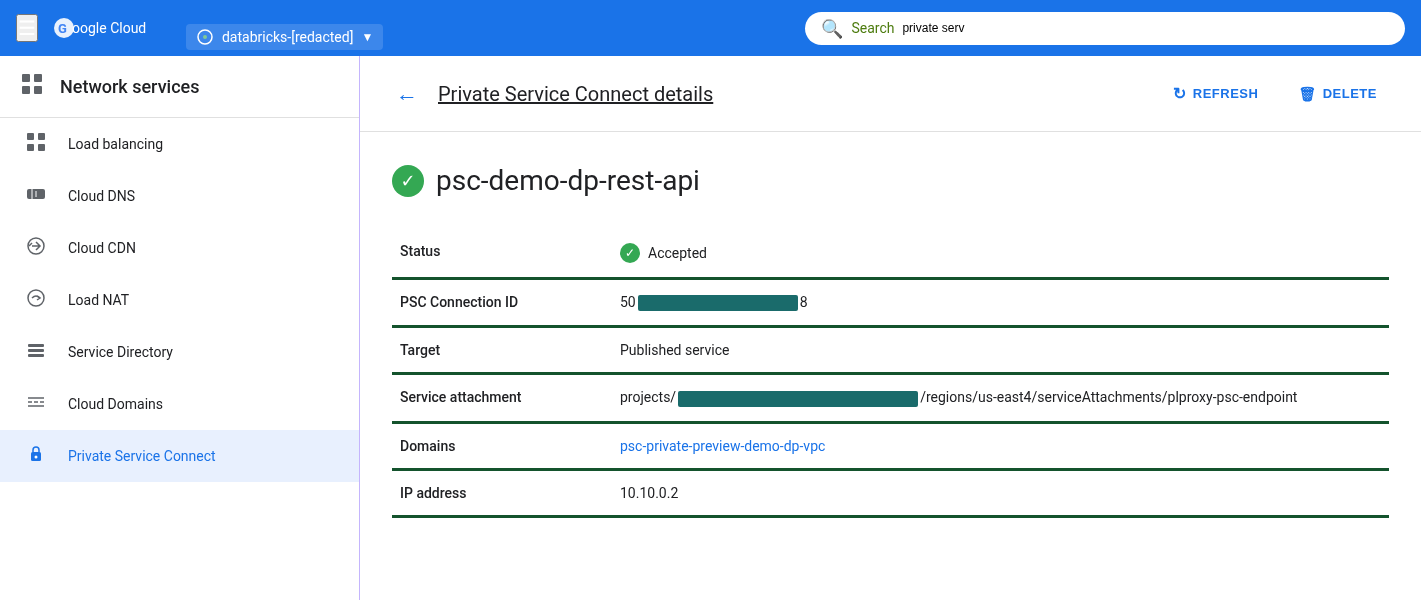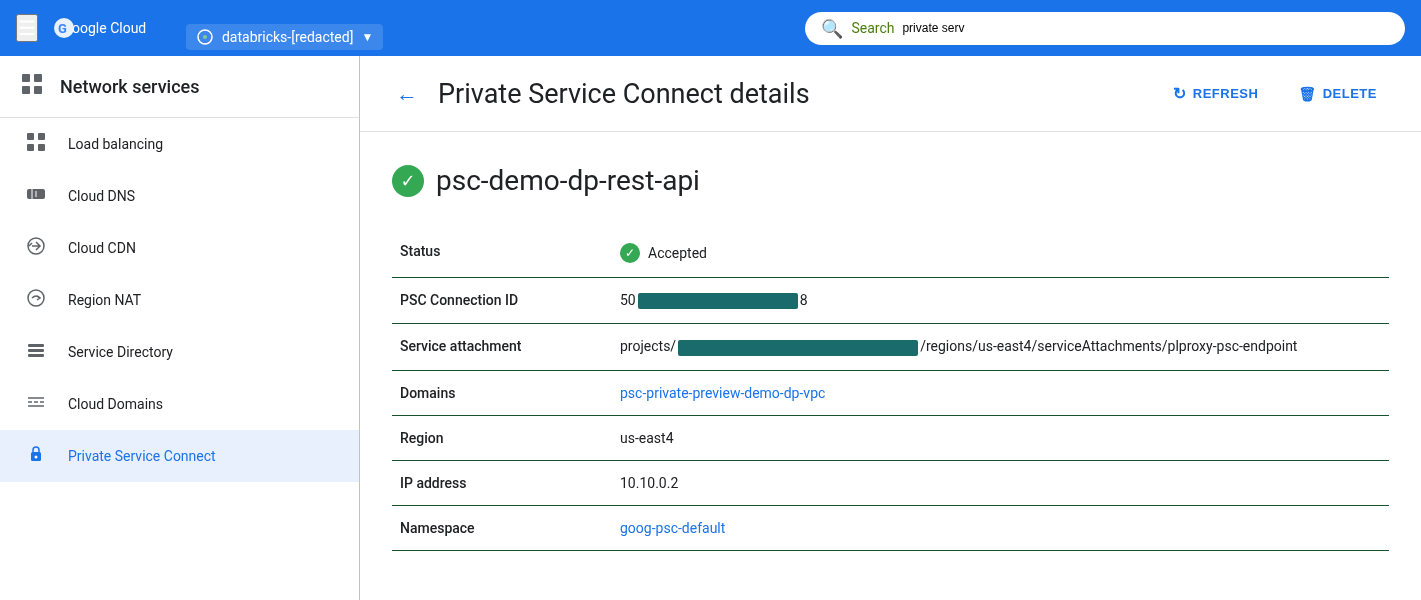--- a/index.html
+++ b/index.html
@@ -115,24 +115,25 @@
     }
     .back-btn {
       color: #1a73e8;
       font-size: 20px;
       cursor: pointer;
       background: none;
       border: none;
       padding: 4px;
     }
     .page-title {
-      font-size: 27px;
+      font-size: 20px;
       font-weight: 400;
       color: #202124;
       flex: 1;
+      text-decoration: underline;
     }
     .action-btn {
       display: flex;
       align-items: center;
       gap: 6px;
       color: #1a73e8;
       background: none;
       border: none;
       font-size: 13px;
       font-weight: 600;
@@ -170,21 +171,21 @@
       font-size: 18px;
       flex-shrink: 0;
     }
 
     
     .details-table {
       width: 100%;
       border-collapse: collapse;
     }
     .details-table tr {
-      border-bottom: 1px solid #14532d;
+      border-bottom: 3px solid #14532d;
     }
     .details-table td {
       padding: 14px 8px;
       vertical-align: top;
     }
     .details-table td:first-child {
       width: 220px;
       font-weight: 500;
       color: #202124;
       font-size: 14px;
@@ -316,21 +317,21 @@
     </div>
 
     <div class="sidebar-item">
       <span class="sidebar-item-icon">
         <svg width="20" height="20" viewBox="0 0 20 20" fill="none" stroke="#5f6368" stroke-width="1.5">
           <circle cx="10" cy="10" r="8"></circle>
           <path d="M6 10 Q10 6 14 10"></path>
           <path d="M11 8 L14 10 L11 12"></path>
         </svg>
       </span>
-      <span>Region NAT</span>
+      <span>Load NAT</span>
     </div>
 
 
     <div class="sidebar-item">
       <span class="sidebar-item-icon">
         <svg width="20" height="20" viewBox="0 0 20 20" fill="#5f6368">
           <rect x="2" y="4" width="16" height="3" rx="1"></rect>
           <rect x="2" y="9" width="16" height="3" rx="1"></rect>
           <rect x="2" y="14" width="16" height="3" rx="1"></rect>
         </svg>
@@ -404,48 +405,42 @@
             </td>
           </tr>
 
           <tr>
             <td>PSC Connection ID</td>
             <td>
               <span>50</span><span class="redacted">&nbsp;&nbsp;&nbsp;&nbsp;&nbsp;&nbsp;&nbsp;&nbsp;&nbsp;&nbsp;&nbsp;&nbsp;&nbsp;&nbsp;&nbsp;&nbsp;&nbsp;</span><span>8</span>
             </td>
           </tr>
 
+          <tr>
+            <td>Target</td>
+            <td>Published service</td>
+          </tr>
 
           <tr>
             <td>Service attachment</td>
             <td>
               <span>projects/</span><span class="redacted-sm">&nbsp;&nbsp;&nbsp;&nbsp;&nbsp;&nbsp;&nbsp;&nbsp;&nbsp;&nbsp;&nbsp;&nbsp;&nbsp;&nbsp;&nbsp;&nbsp;&nbsp;&nbsp;&nbsp;&nbsp;&nbsp;&nbsp;&nbsp;&nbsp;</span><span>/regions/us-east4/serviceAttachments/plproxy-psc-endpoint</span>
             </td>
           </tr>
 
           <tr>
             <td>Domains</td>
             <td>
               <a class="link-text" href="#">psc-private-preview-demo-dp-vpc</a>
             </td>
           </tr>
 
-          <tr>
-            <td>Region</td>
-            <td>us-east4</td>
-          </tr>
 
           <tr>
             <td>IP address</td>
             <td>10.10.0.2</td>
           </tr>
 
-          <tr>
-            <td>Namespace</td>
-            <td>
-              <a class="link-text" href="#">goog-psc-default</a>
-            </td>
-          </tr>
         </tbody>
       </table>
     </div>
   </main>
 </div>
 
 </body></html>

